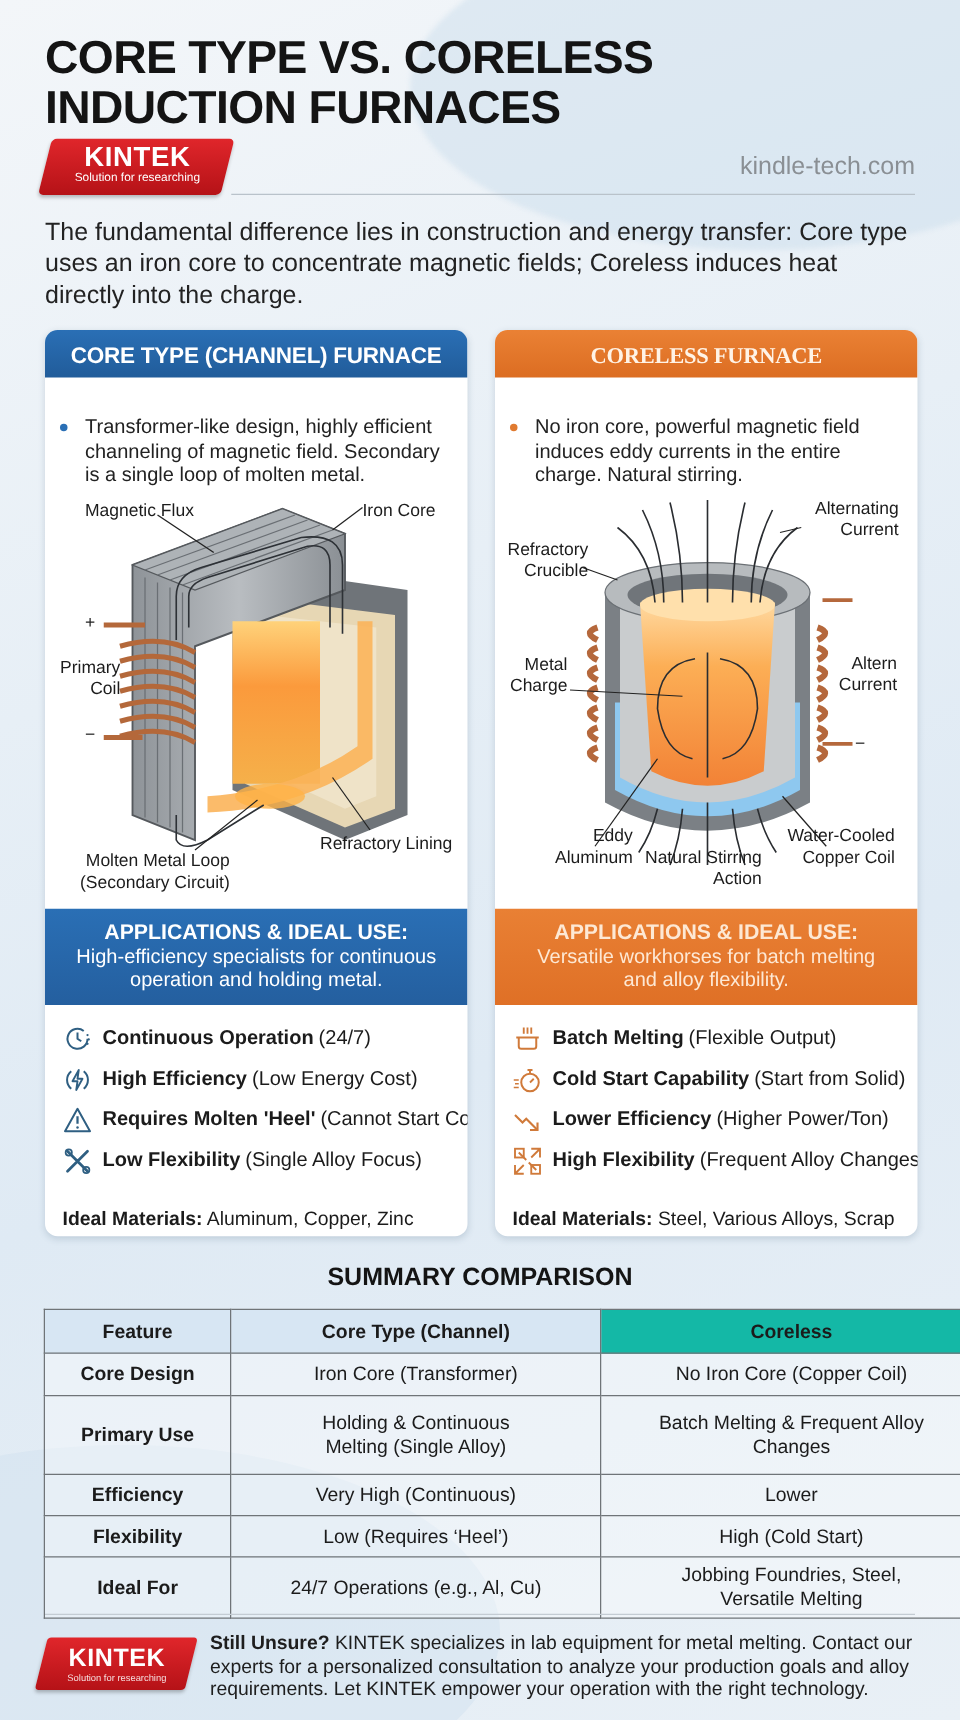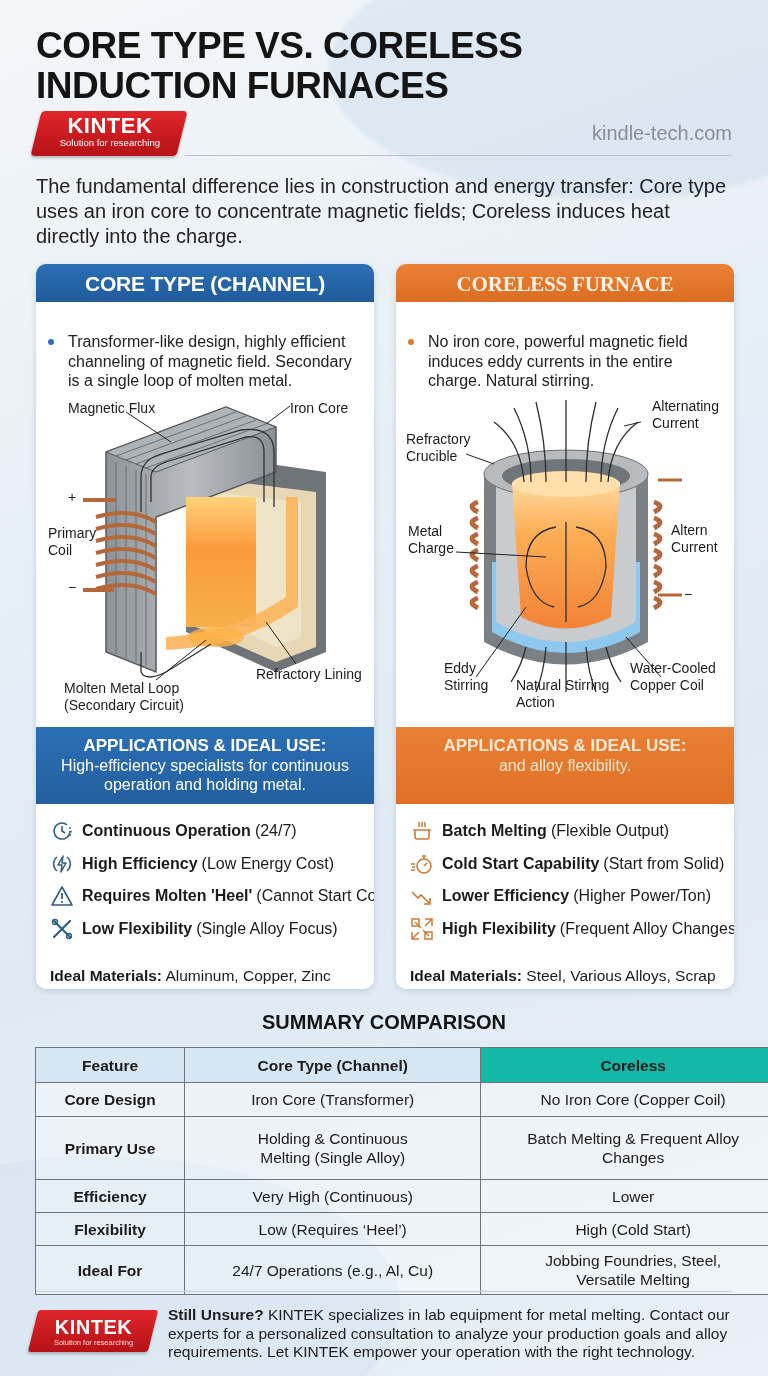--- a/index.html
+++ b/index.html
@@ -46,36 +46,36 @@
   
   .card {
     position: absolute; top: 264px; width: 338px; height: 725px;
     background: #fff; border-radius: 10px;
     box-shadow: 0 2px 6px rgba(40,70,100,0.18);
     overflow: hidden;
   }
   .card.left { left: 36px; }
   .card.right { left: 396px; }
   .card-head {
-    height: 38px; color: #fff; font-size: 21px; font-weight: 700;
+    height: 38px; color: #fff; font-size: 18px; font-weight: 700;
     text-align: center; line-height: 40px; text-transform: uppercase; letter-spacing: -0.2px;
   }
   .left .card-head { background: linear-gradient(180deg,#2a6fb5,#215c9a); }
   .right .card-head { background: linear-gradient(180deg,#ea8134,#dc6d22); color: #fff3e6; font-family: Liberation Serif, serif; }
   .card-bullet {
     position: relative; margin: 30px 16px 0 32px; font-size: 16px; line-height: 19.5px; color: #222;
   }
   .card-bullet .dot {
     position: absolute; left: -20px; top: 7px; width: 6px; height: 6px; border-radius: 50%;
   }
   .left .dot { background: #2a6fb5; }
   .right .dot { background: #e07a30; }
   .diagram { position: absolute; left: 0; top: 118px; width: 338px; height: 340px; }
   .diagram svg { width: 100%; height: 100%; }
-  .dlabel { position: absolute; font-size: 14px; line-height: 16.5px; color: #1c1c1c; text-align: left; white-space: nowrap; }
+  .dlabel { position: absolute; font-size: 14px; line-height: 16.5px; color: #1c1c1c; text-align: right; white-space: nowrap; }
   .apps {
     position: absolute; left: 0; top: 463px; width: 338px; height: 77px;
     text-align: center; color: #fff; padding-top: 9px;
   }
   .left .apps { background: linear-gradient(180deg,#2a6fb5,#245f9f); }
   .right .apps { background: linear-gradient(180deg,#e98034,#df7026); color: #fde8d4; }
   .apps-title { font-size: 17px; font-weight: 700; line-height: 20px; text-transform: uppercase; }
   .apps-text { font-size: 16px; line-height: 19px; }
   .features { position: absolute; left: 14px; top: 551px; right: 6px; }
   .feat { display: flex; align-items: center; height: 32.5px; font-size: 16px; white-space: nowrap; }
@@ -352,32 +352,33 @@
       <span>Refractory</span><br><span>Crucible</span>
     </span>
     <span class="dlabel" style="left:12px;top:141px">
       <span>Metal</span><br><span>Charge</span>
     </span>
     <span class="dlabel" style="left:275px;top:140px">
       <span>Altern</span><br><span>Current</span>
     </span>
     <span class="dlabel" style="left:288px;top:204px">−</span>
     <span class="dlabel" style="left:48px;top:278px">
-      <span>Eddy</span><br><span>Stirring</span>
+      <span>Eddy</span><br><span>Aluminum</span>
     </span>
     <span class="dlabel" style="left:120px;top:295px">
       <span>Natural Stirring</span><br><span>Action</span>
     </span>
     <span class="dlabel" style="left:234px;top:278px">
       <span>Water-Cooled</span><br><span>Copper Coil</span>
     </span>
   </div>
 
   <div class="apps">
     <div class="apps-title">APPLICATIONS &amp; IDEAL USE:</div>
+    <div class="apps-text">Versatile workhorses for batch melting</div>
     <div class="apps-text">and alloy flexibility.</div>
   </div>
 
   <div class="features">
     <div class="feat">
       <svg class="ico" viewBox="0 0 24 24">
           <path d="M3 11h18M5 11v7q0 2 2 2h10q2 0 2-2v-7" fill="none" stroke="#d07a3a" stroke-width="1.6"></path>
           <path d="M9 3v5M12 3v5M15 3v5" stroke="#d07a3a" stroke-width="1.5"></path>
         </svg>
       <b>Batch Melting</b>

